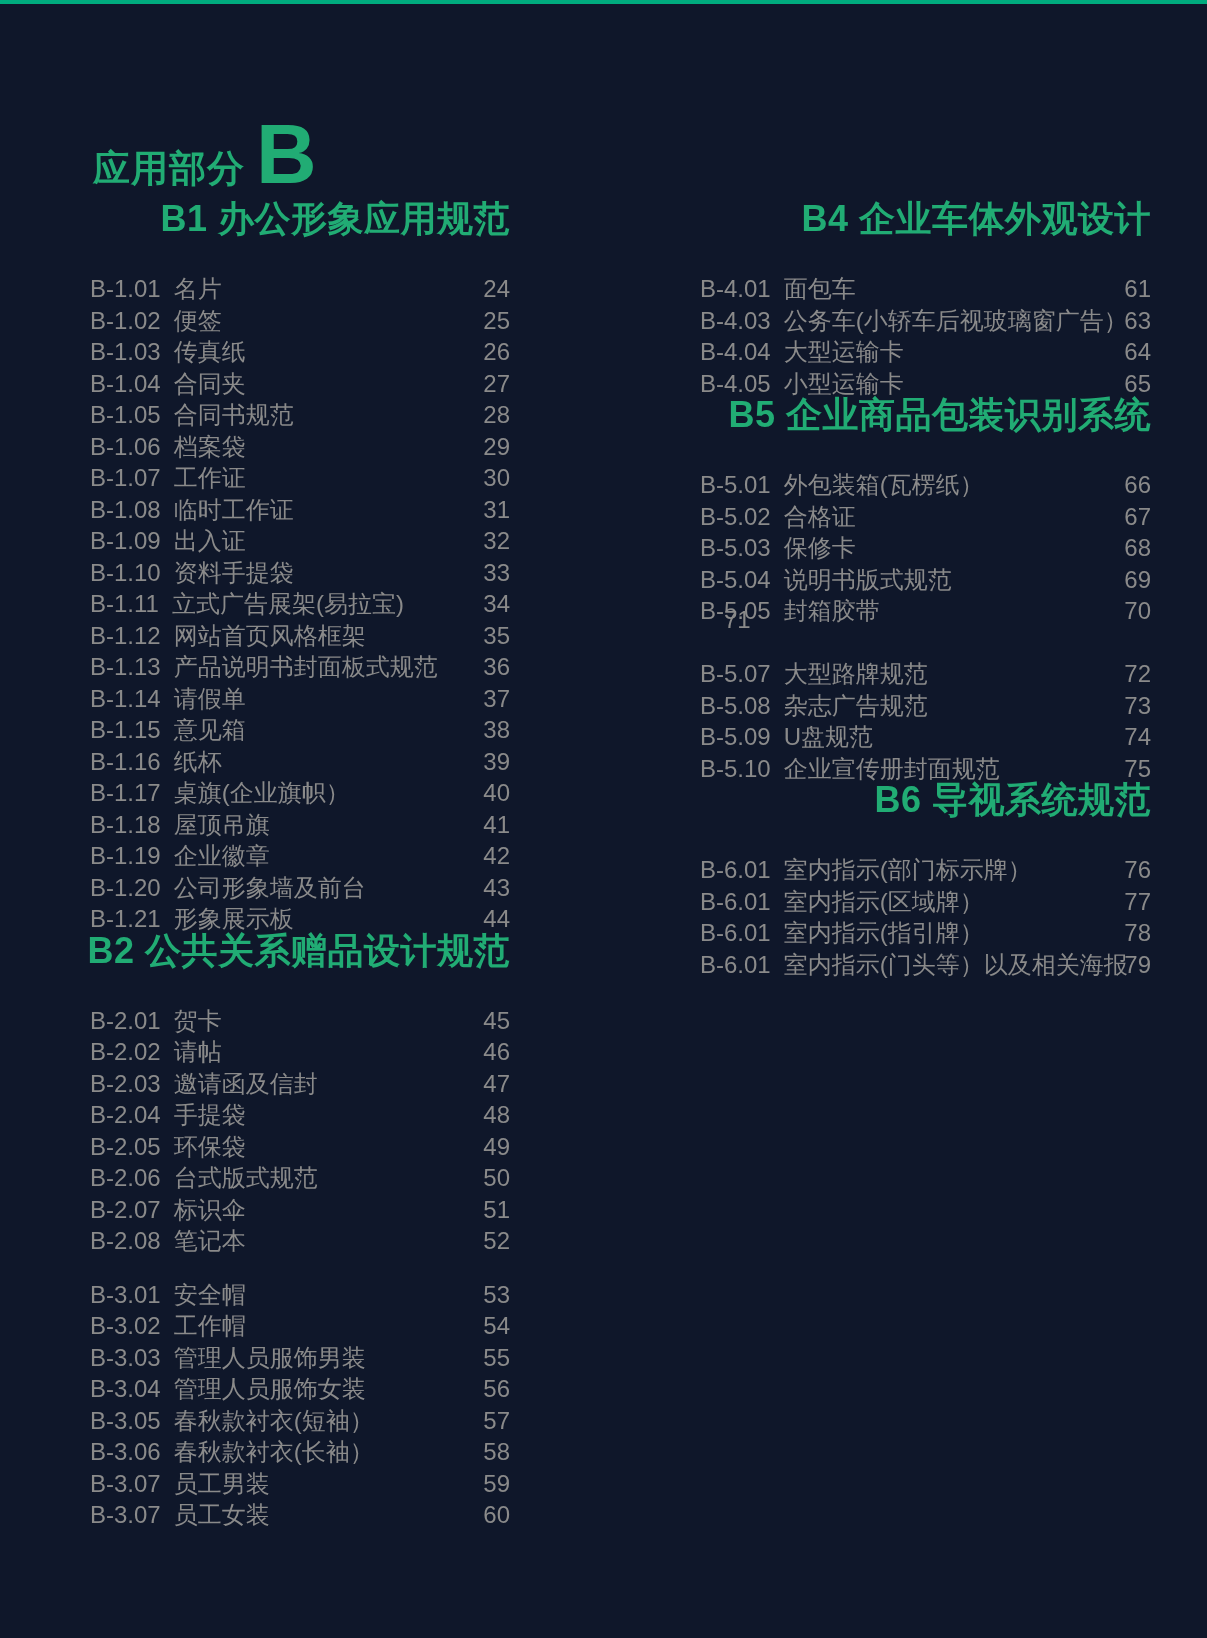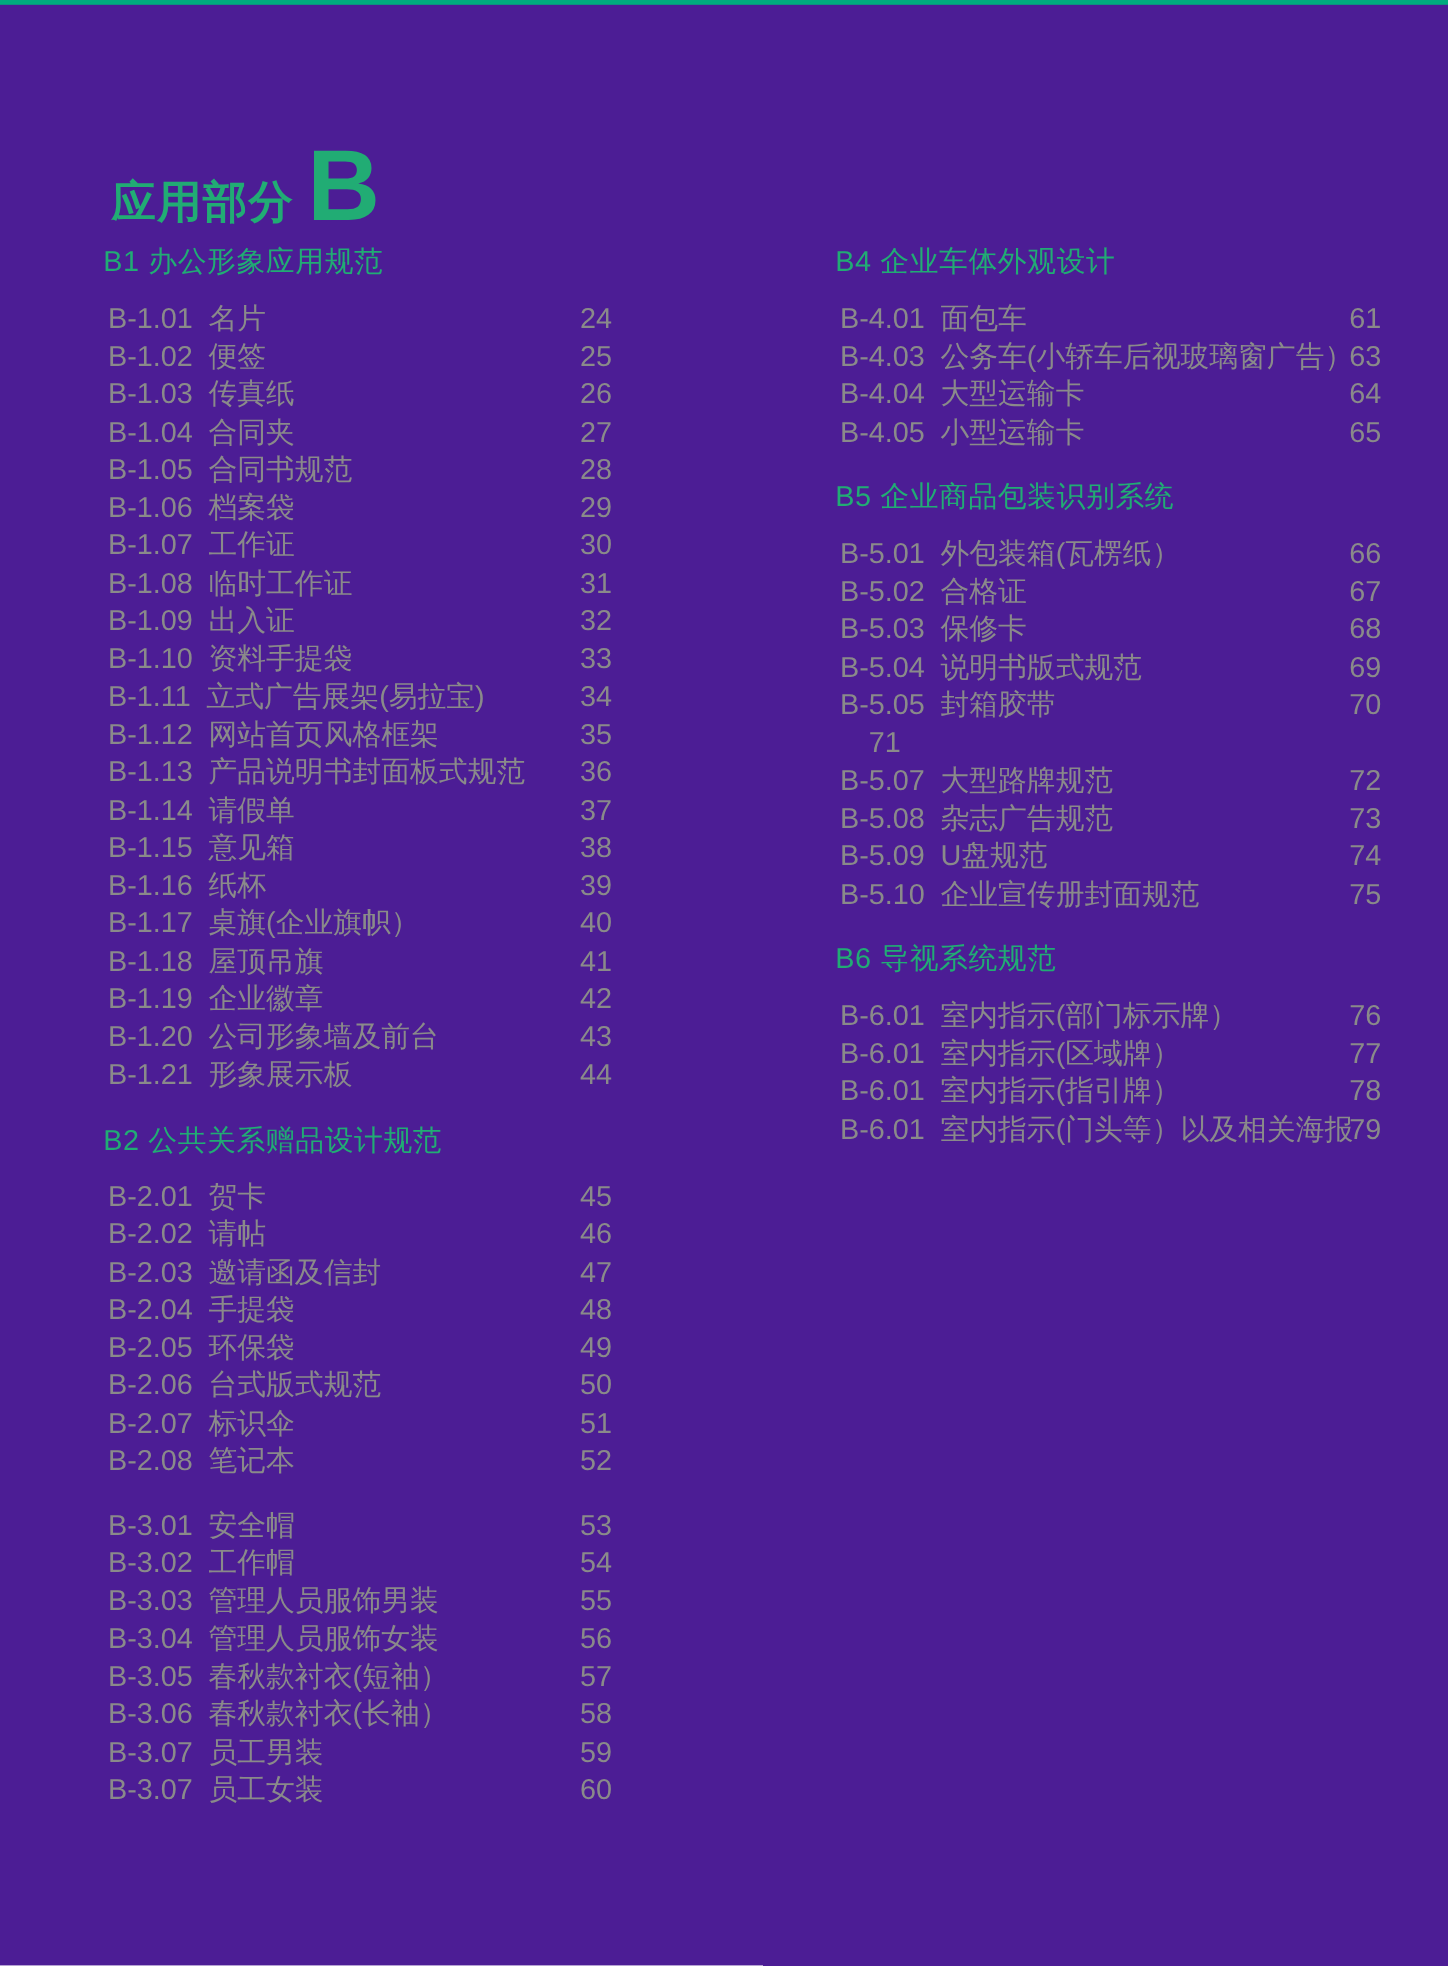--- a/index.html
+++ b/index.html
@@ -1,20 +1,20 @@
 <!DOCTYPE html>
 <html style="--accent: #21ac74; --bar: #00ab7e; --gray: #8a8a8a;"><head>
 <meta charset="utf-8">
 <style>
   html, body { margin: 0; padding: 0; background: #ffffff; }
   .page {
     position: relative;
     width: 1207px;
     height: 1638px;
-    background: #4c1d95;
+    background: #0f172a;
     font-family: "Liberation Sans", "DejaVu Sans", sans-serif;
     overflow: hidden;
   }
   .topbar {
     position: absolute;
     top: 0; left: 0;
     width: 100%; height: 4px;
     background: var(--bar, #00ab7e);
   }
   .title-prefix {
@@ -33,38 +33,39 @@
     font-weight: 700;
     line-height: 1;
     color: var(--accent, #21ac74);
   }
   .col { position: absolute; top: 202px; }
   .col-left  { left: 86px;  width: 424px; }
   .col-right { left: 696px; width: 455px; }
   .toc-section + .toc-section { margin-top: 22px; }
   .section-heading {
     margin: 0 0 14px 0;
-    font-size: 24px;
+    font-size: 36px;
     line-height: 34px;
-    font-weight: 400;
+    font-weight: 700;
     letter-spacing: 0.5px;
     color: var(--accent, #21ac74);
+    text-align: right;
   }
   .entries { padding-left: 4px; }
   .entry {
     display: flex;
     justify-content: space-between;
     align-items: baseline;
     height: 31.5px;
     font-size: 24px;
     line-height: 31.5px;
     color: var(--gray, #8a8a8a);
     white-space: nowrap;
   }
-  .entry-label { display: flex; white-space: nowrap; min-width: 0; }
+  .entry-label { display: flex; white-space: nowrap; min-width: 0; margin-top: 23px; }
   .entry-code { margin-right: 13px; flex: none; }
   .entry-title { flex: none; }
   .entry-page { margin-left: 24px; flex: none; }
 </style>
 </head>
 <body>
 
 <div class="page">
   <div class="topbar"></div>
   <div class="title-prefix">应用部分</div>

